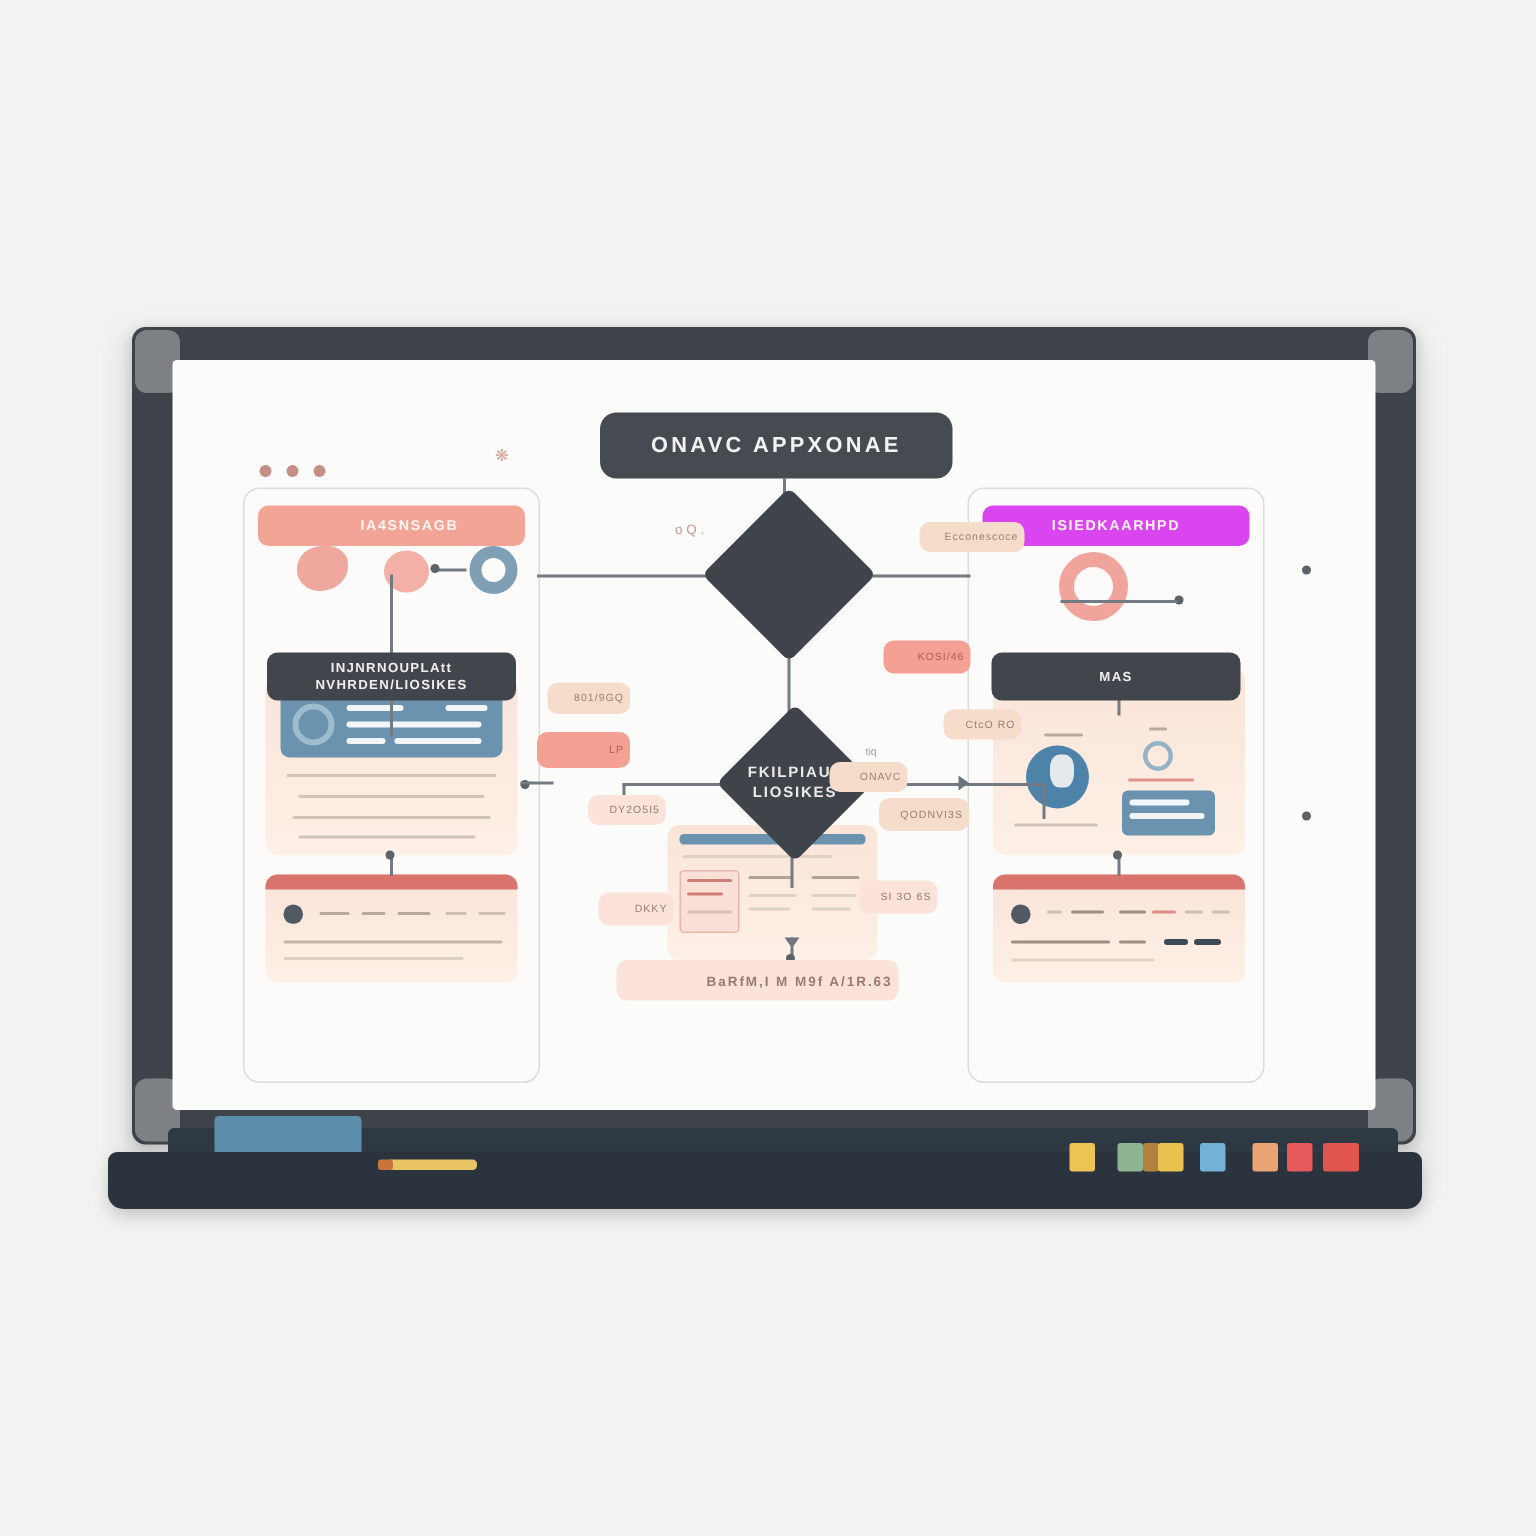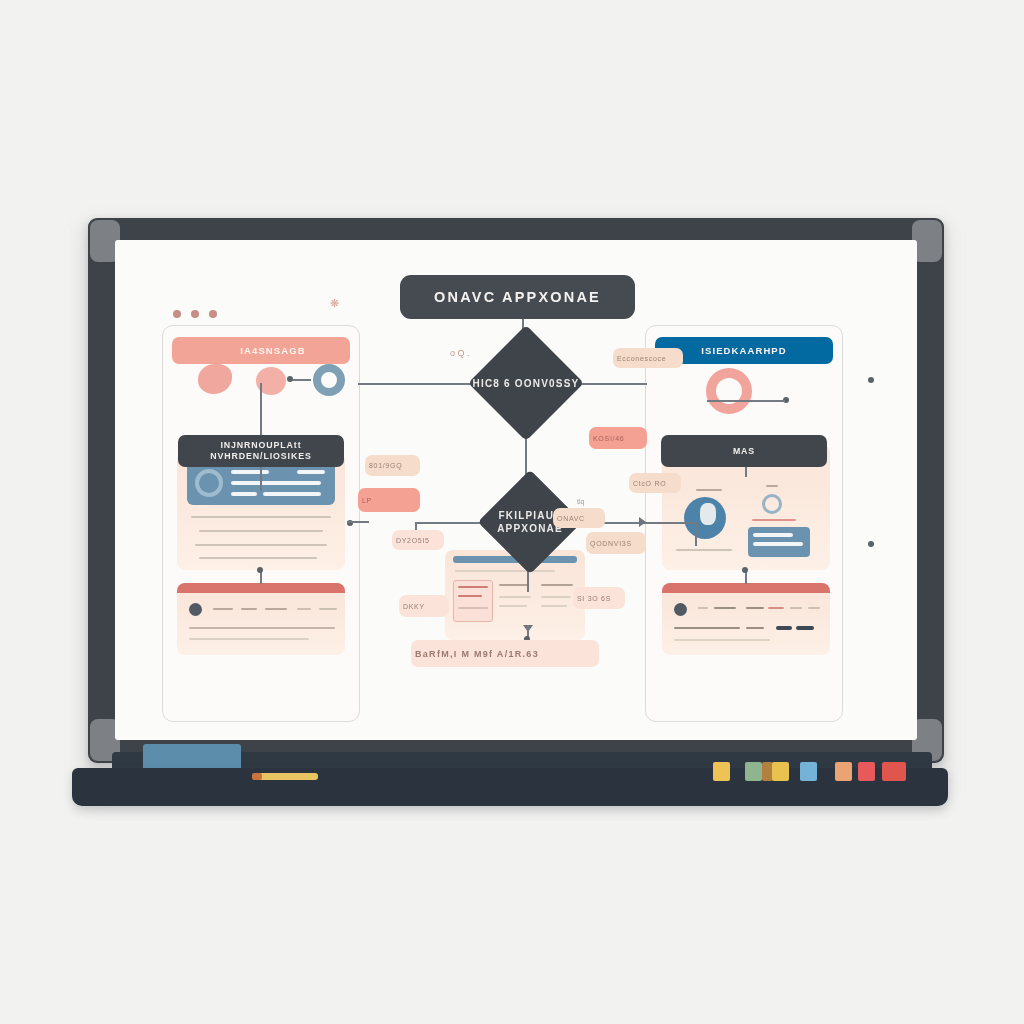--- a/index.html
+++ b/index.html
@@ -97,21 +97,21 @@
 
   .hdr-pill {
     position: absolute;
     height: 27px;
     border-radius: 7px;
     display: flex; align-items: center; justify-content: center;
     font-size: 9.5px; font-weight: bold; letter-spacing: 1.1px;
     color: #fdf4f2;
   }
   #hdr-left  { left: 57px;  top: 97px; width: 178px; background: #f2a596; padding-left: 24px; }
-  #hdr-right { left: 540px; top: 97px; width: 178px; background: #0369a1; }
+  #hdr-right { left: 540px; top: 97px; width: 178px; background: #d946ef; }
 
   .dark-pill {
     position: absolute;
     background: #41464c;
     border-radius: 7px;
     display: flex; flex-direction: column;
     align-items: center; justify-content: center;
     color: #f0eeec;
     font-size: 8.8px; font-weight: bold; letter-spacing: .9px;
     line-height: 11px;
@@ -147,21 +147,21 @@
   }
   #dia1      { left: 370px; top: 102px; width: 82px; height: 82px; }
   #dia1-text { left: 345px; top: 117px; width: 132px; height: 52px; }
   #dia2      { left: 378px; top: 245px; width: 74px; height: 74px; }
   #dia2-text { left: 352px; top: 258px; width: 126px; height: 48px; }
 
   
   .pill {
     position: absolute;
     border-radius: 7px;
-    display: flex; align-items: center; justify-content: flex-start;
+    display: flex; align-items: center; justify-content: flex-end;
     font-size: 7px; letter-spacing: .7px;
     color: #8e7d74;
     text-align: center;
     padding: 0 4px;
   }
   .pill.tan  { background: #f6dccb; color: #9a8374; }
   .pill.rose { background: #f4a092; color: #a9615a; }
   .pill.pale { background: #fbe3d9; color: #9b7a70; }
 
   #pill-a { left: 250px; top: 215px; width: 55px; height: 21px; }
@@ -400,28 +400,25 @@
       <div class="node-dot" style="left:753px; top:137px;"></div>
       <div class="node-dot" style="left:753px; top:301px;"></div>
       <div class="conn h" style="left:232px; top:281px; width:22px;"></div>
       <div class="arrow-r" style="left:524px; top:277px;"></div>
 
       <div id="title-node">
         <span>ONAVC APPXONAE</span>
       </div>
 
       <div class="diamond" id="dia1"></div>
-      <div class="diamond-text" id="dia1-text">
-        <span>HIC8 6 OONV0SSY</span>
-      </div>
 
       <div class="diamond" id="dia2"></div>
       <div class="diamond-text" id="dia2-text">
         <span>FKILPIAUZ</span>
-        <span>APPXONAE</span>
+        <span>LIOSIKES</span>
       </div>
 
       <div class="hdr-pill" id="hdr-left">
         <span>IA4SNSAGB</span>
       </div>
       <div class="hdr-pill" id="hdr-right">
         <span>ISIEDKAARHPD</span>
       </div>
 
       <div class="dark-pill" id="lbl-left-sub">

